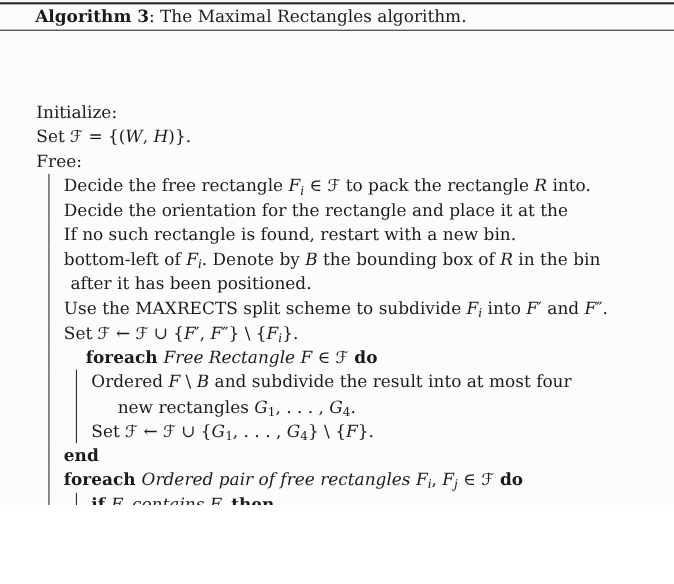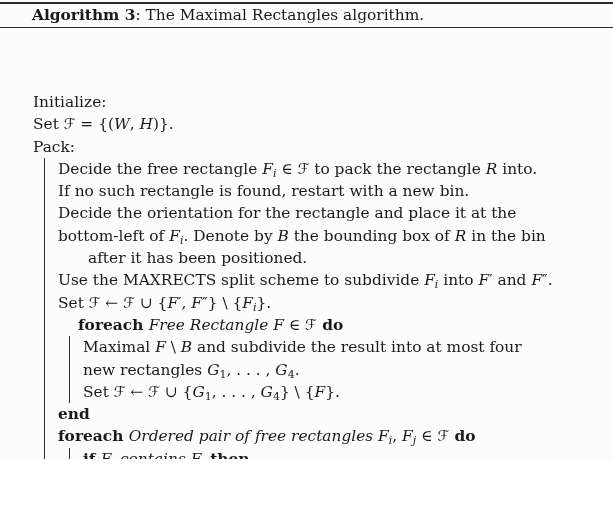--- a/index.html
+++ b/index.html
@@ -35,31 +35,31 @@
 </head>
 <body>
 
 <div class="page" style="--text: #1a1a1a; --rule: #2e2e2e; --bg: #fcfcfc;">
   <div class="rule rule-top"></div>
   <div class="caption"><span class="seg-b">Algorithm 3</span><span class="seg-p">: The Maximal Rectangles algorithm.</span></div>
   <div class="rule rule-mid"></div>
   <div class="algo-body">
       <div class="line"><span class="code" style="padding-left: 33px;"><span class="seg-p">Initialize:</span></span></div>
       <div class="line"><span class="code" style="padding-left: 33px;"><span class="seg-p">Set </span><span class="seg-c">ℱ</span><span class="seg-p"> = {(</span><span class="seg-v">W</span><span class="seg-p">, </span><span class="seg-v">H</span><span class="seg-p">)}.</span></span></div>
-      <div class="line"><span class="code" style="padding-left: 33px;"><span class="seg-p">Pack:</span></span></div>
+      <div class="line"><span class="code" style="padding-left: 33px;"><span class="seg-p">Free:</span></span></div>
       <div class="line"><span class="bar" style="left: 44px;"></span><span class="code" style="padding-left: 58px;"><span class="seg-p">Decide the free rectangle </span><span class="seg-v">F</span><span class="seg-s">i</span><span class="seg-p"> ∈ </span><span class="seg-c">ℱ</span><span class="seg-p"> to pack the rectangle </span><span class="seg-v">R</span><span class="seg-p"> into.</span></span></div>
+      <div class="line"><span class="bar" style="left: 44px;"></span><span class="code" style="padding-left: 58px;"><span class="seg-p">Decide the orientation for the rectangle and place it at the</span></span></div>
       <div class="line"><span class="bar" style="left: 44px;"></span><span class="code" style="padding-left: 58px;"><span class="seg-p">If no such rectangle is found, restart with a new bin.</span></span></div>
-      <div class="line"><span class="bar" style="left: 44px;"></span><span class="code" style="padding-left: 58px;"><span class="seg-p">Decide the orientation for the rectangle and place it at the</span></span></div>
       <div class="line"><span class="bar" style="left: 44px;"></span><span class="code" style="padding-left: 58px;"><span class="seg-p">bottom-left of </span><span class="seg-v">F</span><span class="seg-s">i</span><span class="seg-p">. Denote by </span><span class="seg-v">B</span><span class="seg-p"> the bounding box of </span><span class="seg-v">R</span><span class="seg-p"> in the bin</span></span></div>
-      <div class="line"><span class="bar" style="left: 44px;"></span><span class="code" style="padding-left: 88px;"><span class="seg-p">after it has been positioned.</span></span></div>
+      <div class="line"><span class="bar" style="left: 44px;"></span><span class="code" style="padding-left: 64px;"><span class="seg-p">after it has been positioned.</span></span></div>
       <div class="line"><span class="bar" style="left: 44px;"></span><span class="code" style="padding-left: 58px;"><span class="seg-p">Use the MAXRECTS split scheme to subdivide </span><span class="seg-v">F</span><span class="seg-s">i</span><span class="seg-p"> into </span><span class="seg-v">F</span><span class="seg-p">′</span><span class="seg-p"> and </span><span class="seg-v">F</span><span class="seg-p">″</span><span class="seg-p">.</span></span></div>
       <div class="line"><span class="bar" style="left: 44px;"></span><span class="code" style="padding-left: 58px;"><span class="seg-p">Set </span><span class="seg-c">ℱ</span><span class="seg-p"> ← </span><span class="seg-c">ℱ</span><span class="seg-p"> ∪ {</span><span class="seg-v">F</span><span class="seg-p">′</span><span class="seg-p">, </span><span class="seg-v">F</span><span class="seg-p">″</span><span class="seg-p">} \ {</span><span class="seg-v">F</span><span class="seg-s">i</span><span class="seg-p">}.</span></span></div>
       <div class="line"><span class="bar" style="left: 44px;"></span><span class="code" style="padding-left: 78px;"><span class="seg-b">foreach </span><span class="seg-i">Free Rectangle F</span><span class="seg-p"> ∈ </span><span class="seg-c">ℱ</span><span class="seg-b"> do</span></span></div>
-      <div class="line"><span class="bar" style="left: 44px;"></span><span class="bar" style="left: 68.5px;"></span><span class="code" style="padding-left: 83px;"><span class="seg-p">Maximal </span><span class="seg-v">F</span><span class="seg-p"> \ </span><span class="seg-v">B</span><span class="seg-p"> and subdivide the result into at most four</span></span></div>
-      <div class="line"><span class="bar" style="left: 44px;"></span><span class="bar" style="left: 68.5px;"></span><span class="code" style="padding-left: 83px; text-align: right;"><span class="seg-p">new rectangles </span><span class="seg-v">G</span><span class="seg-sr">1</span><span class="seg-p">, . . . , </span><span class="seg-v">G</span><span class="seg-sr">4</span><span class="seg-p">.</span></span></div>
+      <div class="line"><span class="bar" style="left: 44px;"></span><span class="bar" style="left: 68.5px;"></span><span class="code" style="padding-left: 83px;"><span class="seg-p">Ordered </span><span class="seg-v">F</span><span class="seg-p"> \ </span><span class="seg-v">B</span><span class="seg-p"> and subdivide the result into at most four</span></span></div>
+      <div class="line"><span class="bar" style="left: 44px;"></span><span class="bar" style="left: 68.5px;"></span><span class="code" style="padding-left: 107px; text-align: right;"><span class="seg-p">new rectangles </span><span class="seg-v">G</span><span class="seg-sr">1</span><span class="seg-p">, . . . , </span><span class="seg-v">G</span><span class="seg-sr">4</span><span class="seg-p">.</span></span></div>
       <div class="line"><span class="bar" style="left: 44px;"></span><span class="bar" style="left: 68.5px;"></span><span class="code" style="padding-left: 83px;"><span class="seg-p">Set </span><span class="seg-c">ℱ</span><span class="seg-p"> ← </span><span class="seg-c">ℱ</span><span class="seg-p"> ∪ {</span><span class="seg-v">G</span><span class="seg-sr">1</span><span class="seg-p">, . . . , </span><span class="seg-v">G</span><span class="seg-sr">4</span><span class="seg-p">} \ {</span><span class="seg-v">F</span><span class="seg-p">}.</span></span></div>
       <div class="line"><span class="bar" style="left: 44px;"></span><span class="code" style="padding-left: 58px;"><span class="seg-b">end</span></span></div>
       <div class="line"><span class="bar" style="left: 44px;"></span><span class="code" style="padding-left: 58px;"><span class="seg-b">foreach </span><span class="seg-i">Ordered pair of free rectangles </span><span class="seg-v">F</span><span class="seg-s">i</span><span class="seg-p">, </span><span class="seg-v">F</span><span class="seg-s">j</span><span class="seg-p"> ∈ </span><span class="seg-c">ℱ</span><span class="seg-b"> do</span></span></div>
       <div class="line"><span class="bar" style="left: 44px;"></span><span class="bar" style="left: 68.5px;"></span><span class="code" style="padding-left: 83px;"><span class="seg-b">if </span><span class="seg-v">F</span><span class="seg-s">i</span><span class="seg-i"> contains </span><span class="seg-v">F</span><span class="seg-s">j</span><span class="seg-b"> then</span></span></div>
       <div class="line"><span class="bar" style="left: 44px;"></span><span class="bar" style="left: 68.5px;"></span><span class="bar" style="left: 93px;"></span><span class="code" style="padding-left: 108px;"><span class="seg-p">Set </span><span class="seg-c">ℱ</span><span class="seg-p"> ← </span><span class="seg-c">ℱ</span><span class="seg-p"> \ {</span><span class="seg-v">F</span><span class="seg-s">j</span><span class="seg-p">}</span></span></div>
       <div class="line"><span class="bar" style="left: 44px;"></span><span class="bar" style="left: 68.5px;"></span><span class="code" style="padding-left: 83px;"><span class="seg-b">end</span></span></div>
       <div class="line"><span class="bar" style="left: 44px;"></span><span class="code" style="padding-left: 58px;"><span class="seg-b">end</span></span></div>
       <div class="line"><span class="code" style="padding-left: 33px;"><span class="seg-b">end</span></span></div>
     </div>
   <div class="rule rule-bottom"></div>

